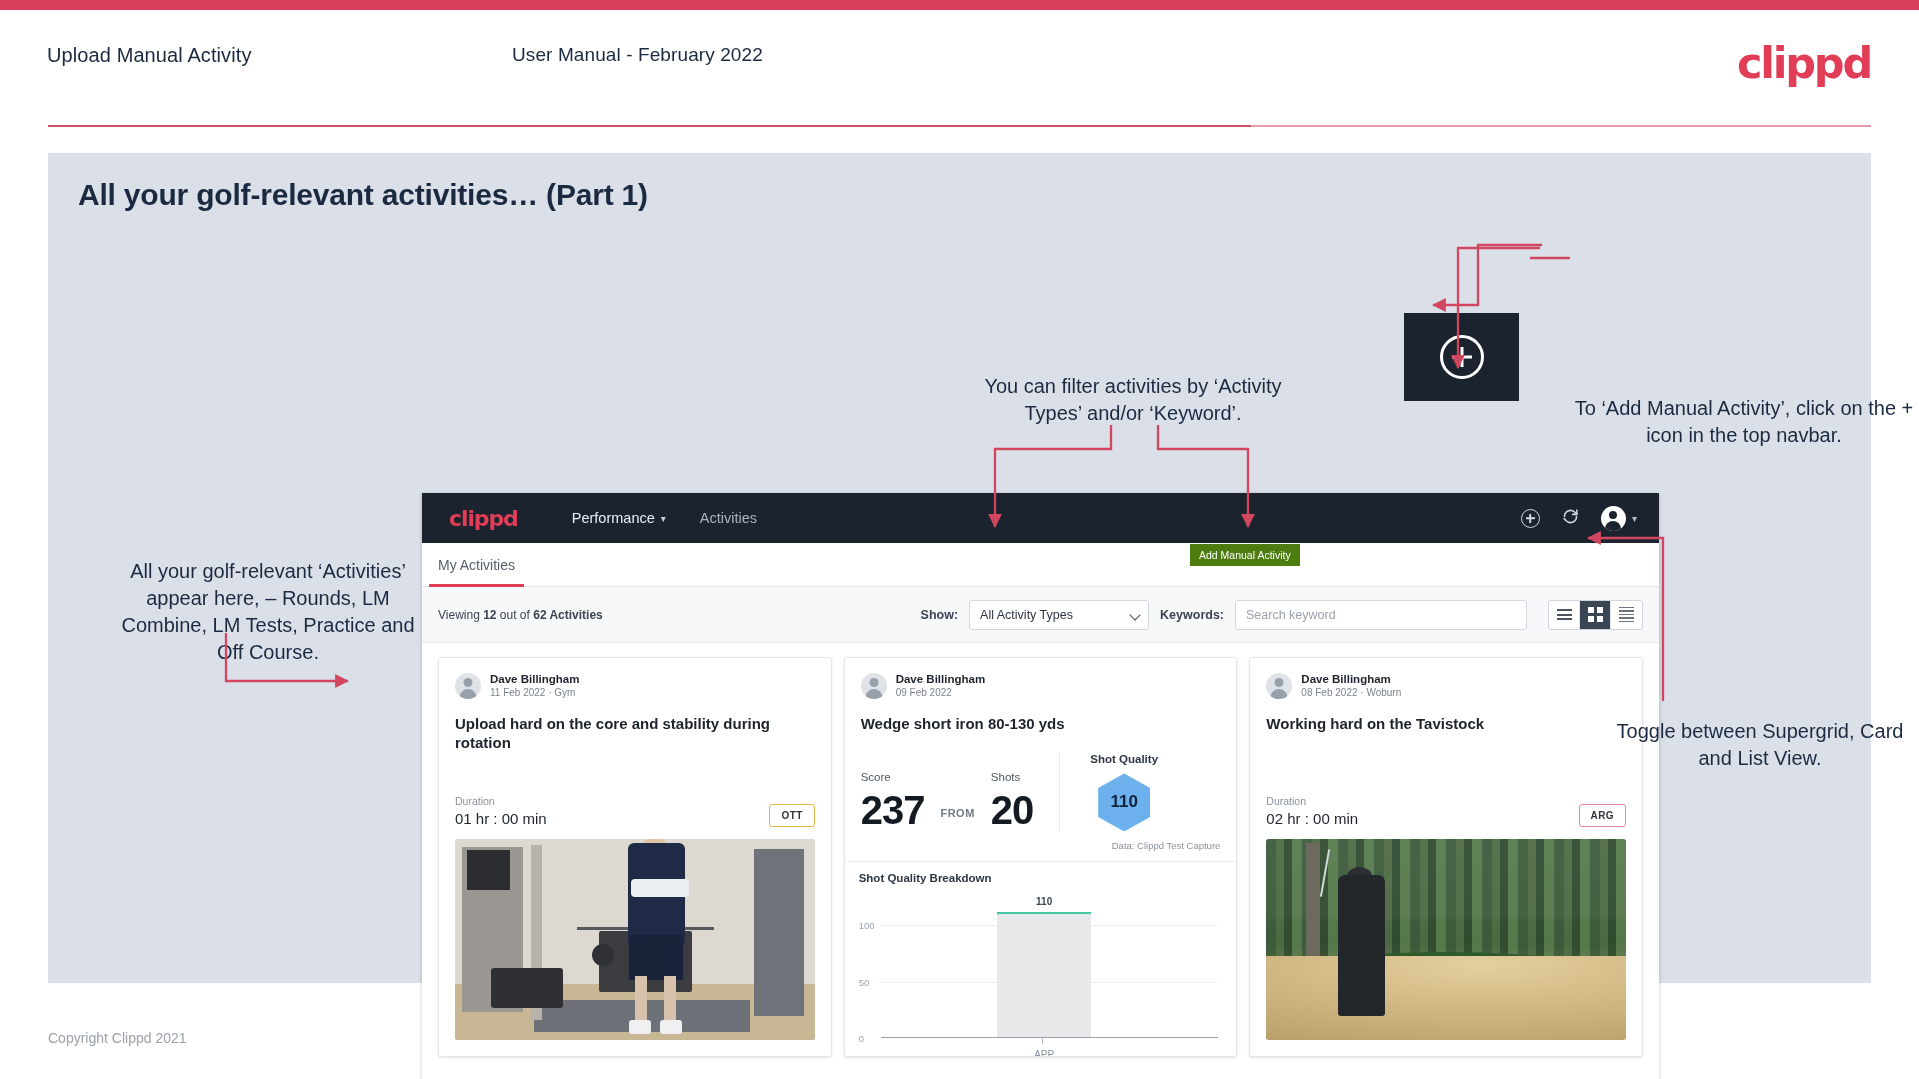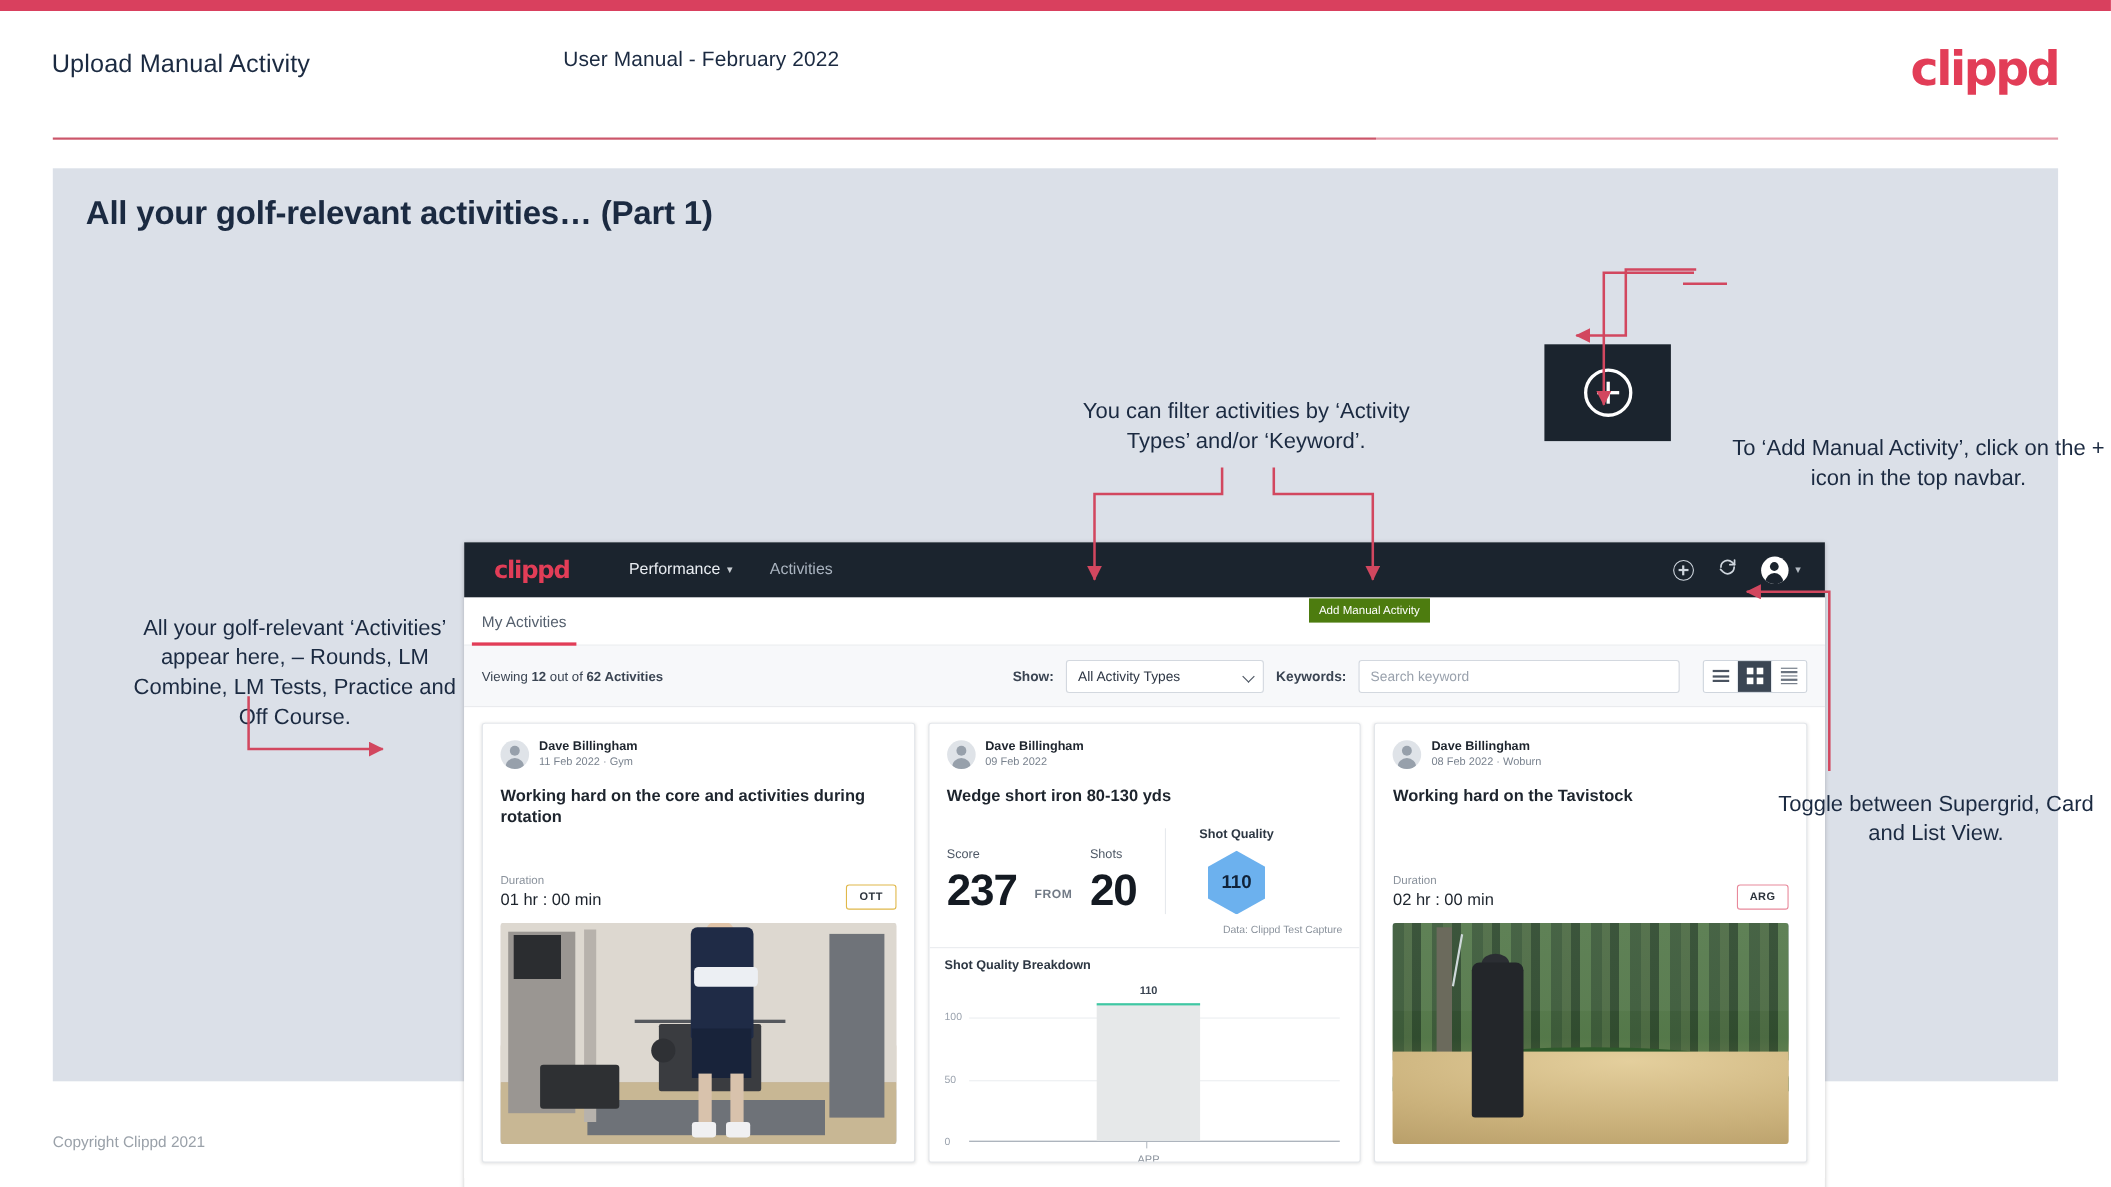--- a/index.html
+++ b/index.html
@@ -13,21 +13,21 @@
 
   
   .top-bar {
     position: absolute; top: 0; left: 0; width: 1919px; height: 10px;
     background: #d9405e;
   }
 
   
   .hdr-left {
     position: absolute; left: 47px; top: 44px;
-    font-size: 23px; color: #1b2a41; letter-spacing: .1px;
+    font-size: 20px; color: #1b2a41; letter-spacing: .1px;
   }
   .hdr-mid {
     position: absolute; left: 512px; top: 44px;
     font-size: 19px; color: #1b2a41; letter-spacing: .1px;
   }
   .logo {
     position: absolute; right: 48px; top: 38px;
     font-size: 43px; font-weight: 700; color: #e23d57;
     letter-spacing: -2.2px; font-family: "DejaVu Sans", sans-serif;
   }
@@ -54,21 +54,21 @@
   .headline h2 {
     font-size: 27px; font-weight: 400; color: #1b2a41; letter-spacing: -.2px;
     line-height: 1.3; margin-top: 2px;
   }
 
   
   .note {
     position: absolute; color: #1b2a41; font-size: 20px; line-height: 1.35;
     text-align: center; font-weight: 500;
   }
-  .note-filter { left: 905px; top: 208px; width: 360px; }
+  .note-filter { left: 905px; top: 220px; width: 360px; }
   .note-add    { left: 1522px; top: 242px; width: 348px; }
   .note-left   { left: 60px;  top: 405px; width: 320px; }
   .note-toggle { left: 1562px; top: 565px; width: 300px; }
 
   
   .plus-tile {
     position: absolute; left: 1356px; top: 160px; width: 115px; height: 88px;
     background: #1b242e; display: flex; align-items: center; justify-content: center;
   }
   .plus-circle {
@@ -400,21 +400,21 @@
       <div class="cards">
 
         <div class="card" style="display:flex;flex-direction:column;height:400px">
           <div class="card-head">
             <div class="avatar"></div>
             <div class="who">
               <div class="name">Dave Billingham</div>
               <div class="meta">11 Feb 2022 · Gym</div>
             </div>
           </div>
-          <div class="card-title">Working hard on the core and activities during rotation</div>
+          <div class="card-title">Upload hard on the core and stability during rotation</div>
           <div style="flex:1"></div>
           <div class="dur-row">
             <div>
               <div class="dur-lbl">Duration</div>
               <div class="dur-val">01 hr : 00 min</div>
             </div>
             <div class="tag">OTT</div>
           </div>
           <div class="photo gym">
             <div class="wall"></div>

